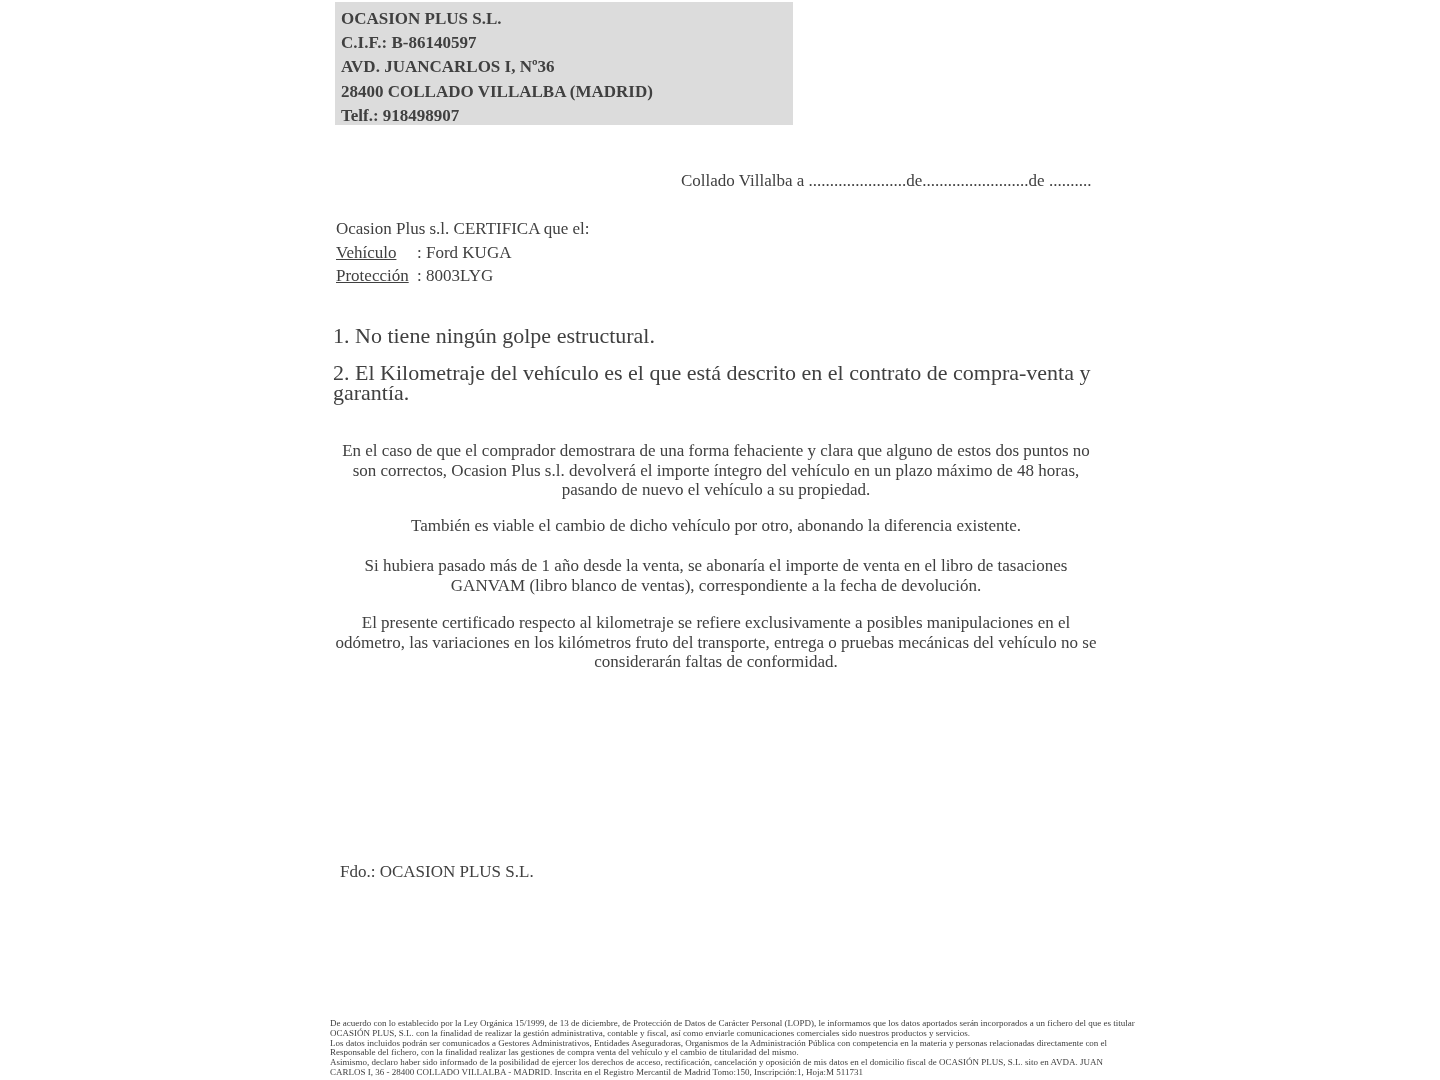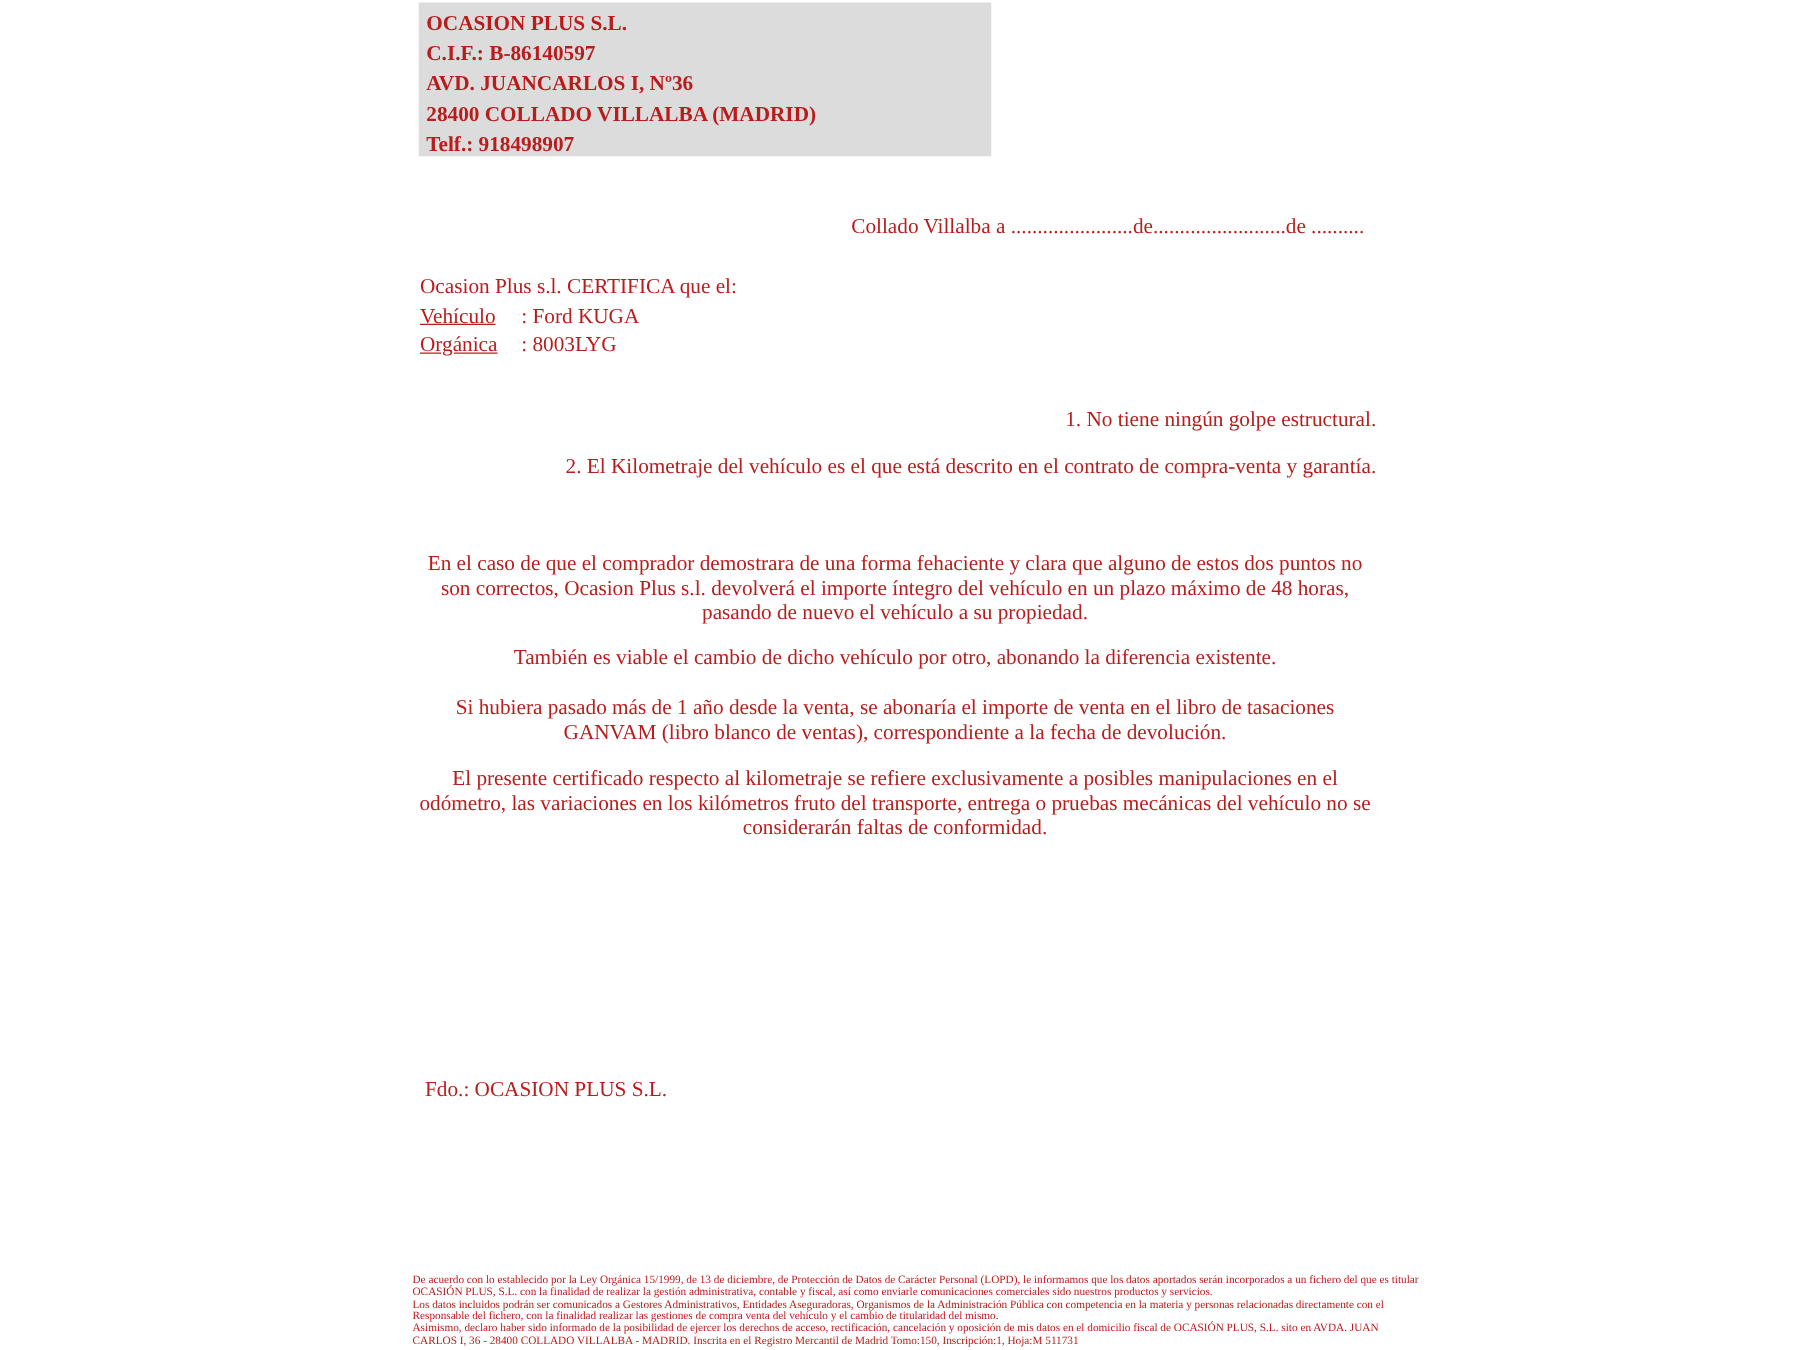--- a/index.html
+++ b/index.html
@@ -3,21 +3,21 @@
 <meta charset="utf-8">
 <style>
   * { margin: 0; padding: 0; box-sizing: border-box; }
   html, body { background: #ffffff; }
   .page {
     position: relative;
     width: 1440px;
     height: 1080px;
     background: #ffffff;
     font-family: "Liberation Serif", "DejaVu Serif", serif;
-    color: #b91c1c;
+    color: #404040;
     overflow: hidden;
   }
   .header-box {
     position: absolute;
     left: 335px;
     top: 2px;
     width: 458px;
     height: 123px;
     background: #dcdcdc;
     padding: 5px 8px 0 6px;
@@ -41,23 +41,22 @@
   }
   .certify-row .label {
     display: inline-block;
     width: 81px;
     text-decoration: underline;
   }
   .point {
     position: absolute;
     left: 333px;
     width: 768px;
-    font-size: 17px;
+    font-size: 22px;
     line-height: 19.5px;
-    text-align: right;
   }
   .point-1 { top: 326px; }
   .point-2 { top: 363px; }
   .para {
     position: absolute;
     left: 333px;
     width: 766px;
     font-size: 17px;
     line-height: 19.6px;
     text-align: center;
@@ -96,21 +95,21 @@
   </div>
 
   <div class="dateline">Collado Villalba a .......................de.........................de ..........</div>
 
   <div class="certify-block">
     <div>Ocasion Plus s.l. CERTIFICA que el:</div>
     <div class="certify-row">
       <span class="label">Vehículo</span><span>: Ford KUGA</span>
     </div>
     <div class="certify-row">
-      <span class="label">Orgánica</span><span>: 8003LYG</span>
+      <span class="label">Protección</span><span>: 8003LYG</span>
     </div>
   </div>
 
   <div class="point point-1">1. No tiene ningún golpe estructural.</div>
   <div class="point point-2">2. El Kilometraje del vehículo es el que está descrito en el contrato de compra-venta y garantía.</div>
 
   <div class="para para-1">En el caso de que el comprador demostrara de una forma fehaciente y clara que alguno de estos dos puntos no son correctos, Ocasion Plus s.l. devolverá el importe íntegro del vehículo en un plazo máximo de 48 horas, pasando de nuevo el vehículo a su propiedad.</div>
   <div class="para para-2">También es viable el cambio de dicho vehículo por otro, abonando la diferencia existente.</div>
   <div class="para para-3">Si hubiera pasado más de 1 año desde la venta, se abonaría el importe de venta en el libro de tasaciones GANVAM (libro blanco de ventas), correspondiente a la fecha de devolución.</div>
   <div class="para para-4">El presente certificado respecto al kilometraje se refiere exclusivamente a posibles manipulaciones en el odómetro, las variaciones en los kilómetros fruto del transporte, entrega o pruebas mecánicas del vehículo no se considerarán faltas de conformidad.</div>

